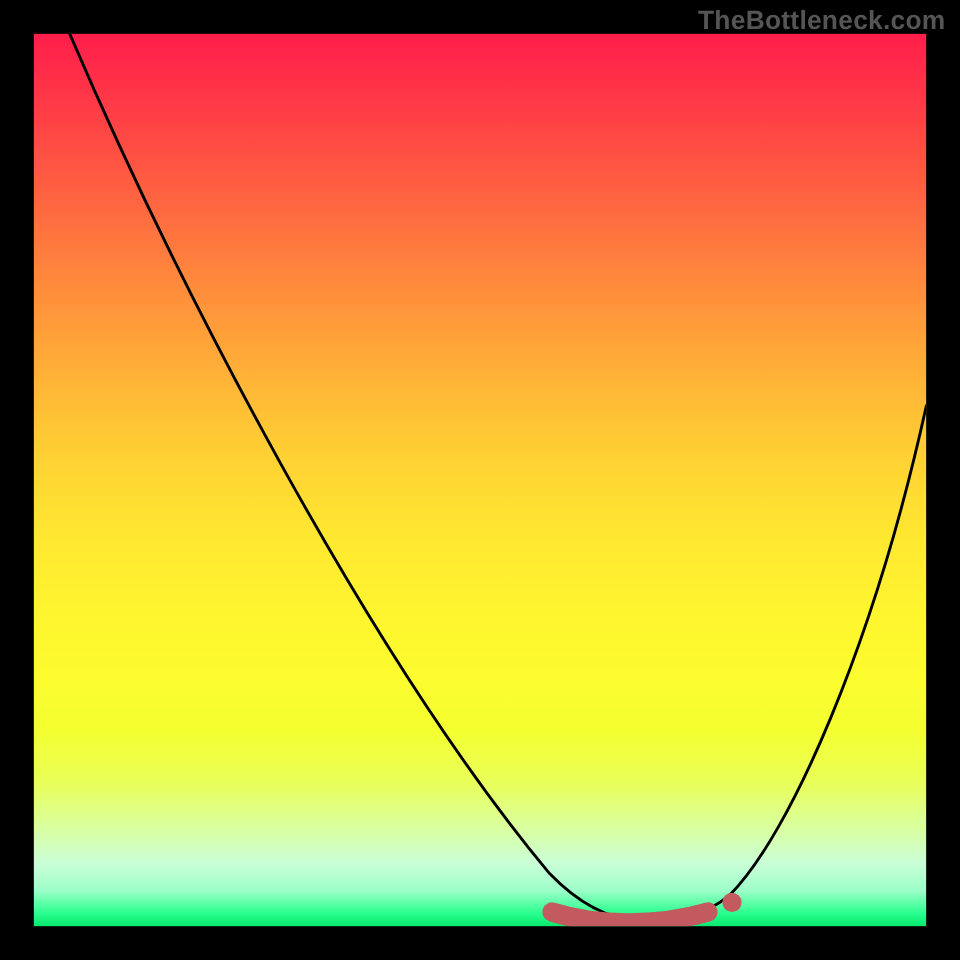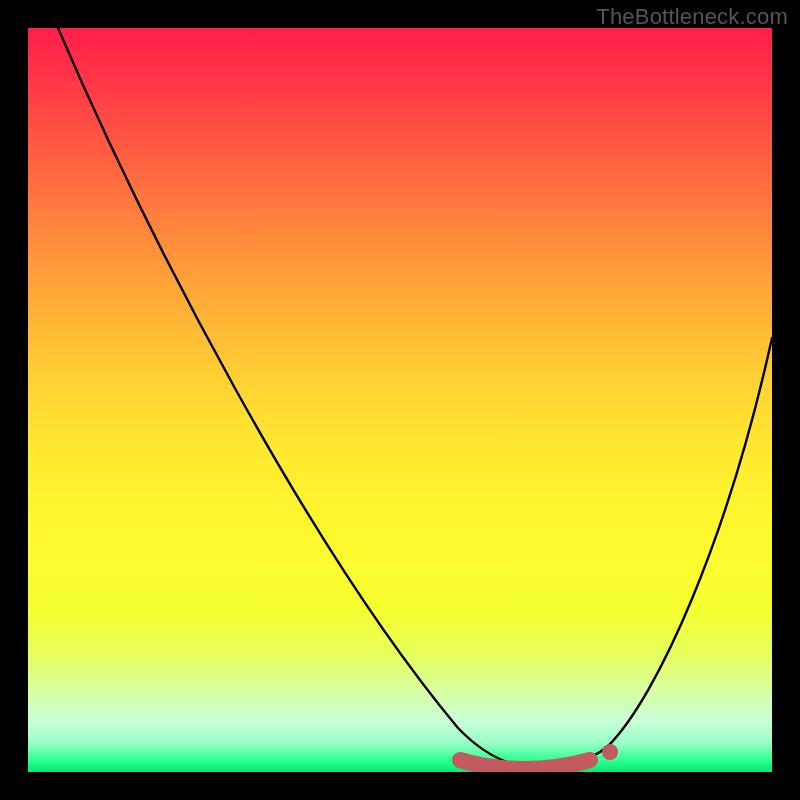--- a/index.html
+++ b/index.html
@@ -16,21 +16,21 @@
     width: 800px;
     height: 800px;
     background: #000;
   }
   .watermark {
     position: absolute;
     top: 4px;
     right: 12px;
     color: #555;
     font-size: 22px;
-    font-weight: 400;
+    font-weight: 700;
     letter-spacing: 0.2px;
     z-index: 10;
   }
   .plot-outer {
     position: absolute;
     left: 28px;
     top: 28px;
     width: 744px;
     height: 744px;
     background: #000;

